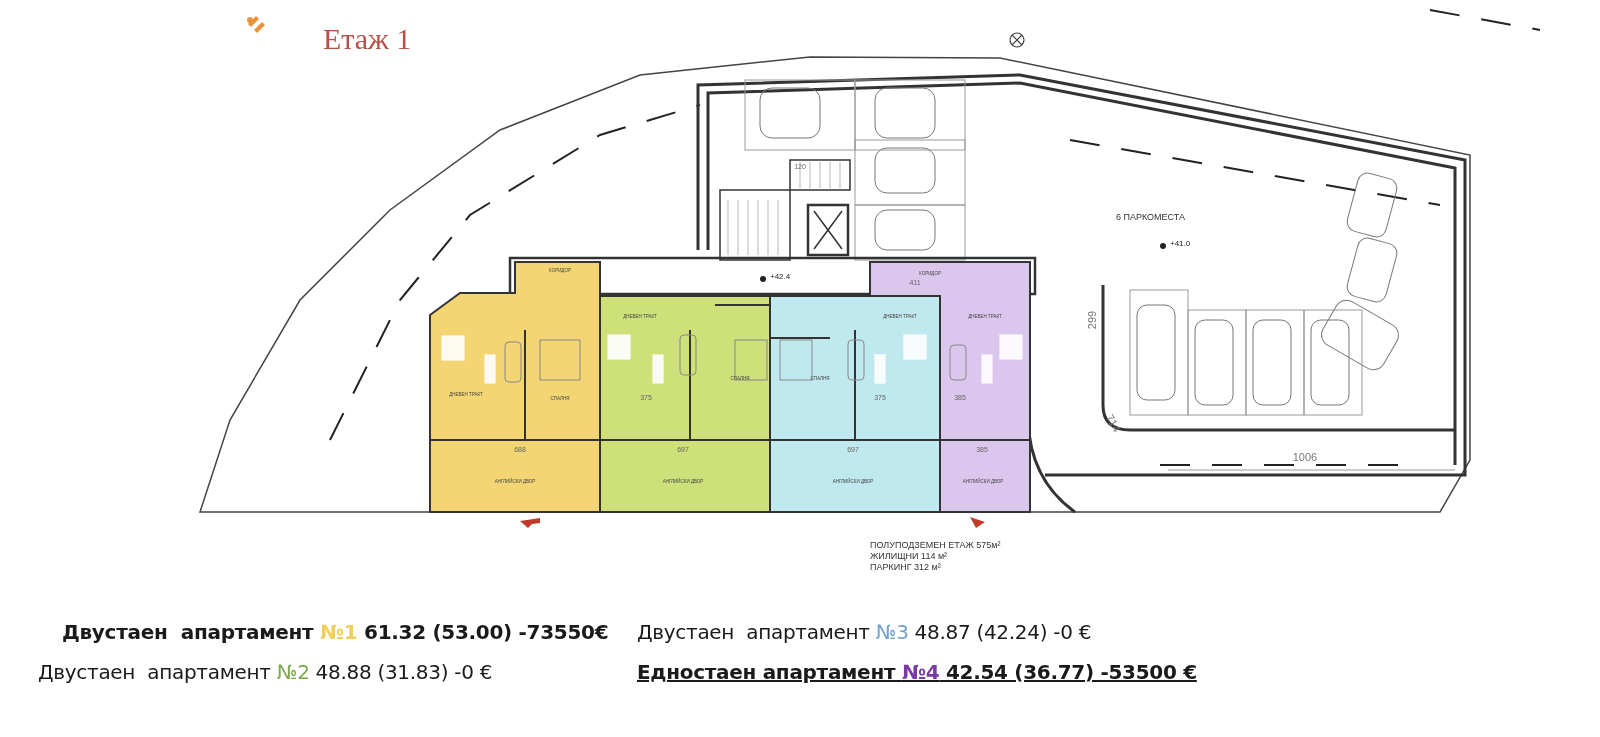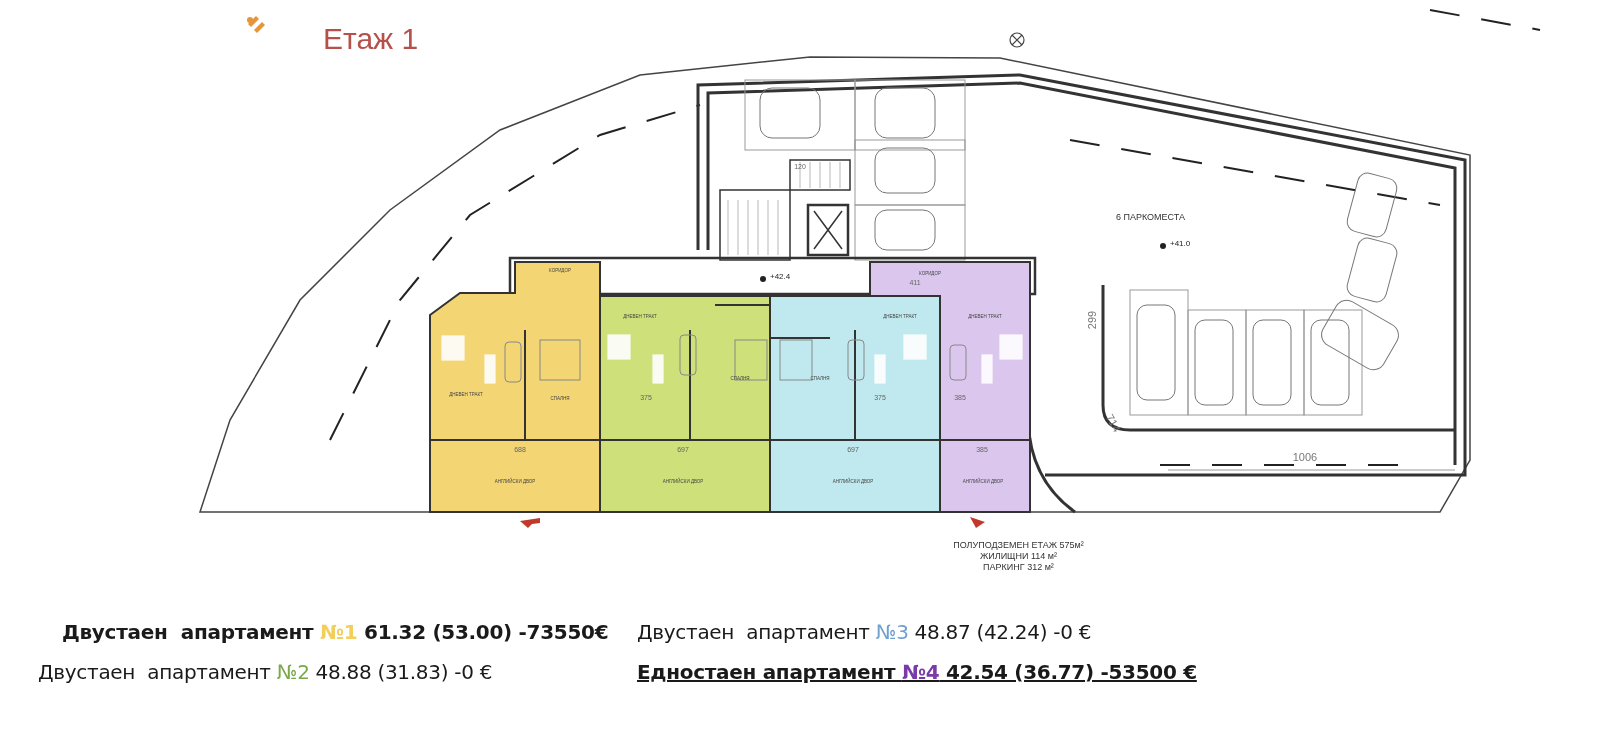--- a/index.html
+++ b/index.html
@@ -1,27 +1,27 @@
 <!DOCTYPE html>
 <html><head>
 <meta charset="utf-8">
 <style>
   html, body { margin:0; padding:0; background:#ffffff; }
   body { width:1600px; height:737px; position:relative; overflow:hidden; font-family:"Liberation Sans", sans-serif; }
   .logo { position:absolute; left:244px; top:12px; width:26px; height:26px; }
-  .title { position:absolute; left:323px; top:22px; font-family:Liberation Sans, sans-serif; font-size:30px; color:#b5514a; }
+  .title { position:absolute; left:323px; top:22px; font-family:Liberation Serif, serif; font-size:30px; color:#b5514a; }
   .plan { position:absolute; left:0; top:0; }
   .legend { position:absolute; font-family:"DejaVu Sans", sans-serif; font-size:20px; color:#1a1a1a; white-space:pre; letter-spacing:-0.3px; }
   .legend .num { }
   .legend.bold { font-weight:bold; }
   .l1 { left:34px; top:620px;margin-left:28px; }
   .l2 { left:38px; top:660px; }
   .l3 { left:637px; top:620px; }
   .l4 { left:637px; top:660px;text-decoration:underline; }
-  .summary { position:absolute; left:931px; top:540px; width:175px; text-align:center; font-size:9px; color:#333; line-height:11px; }
+  .summary { position:absolute; left:870px; top:540px; width:175px; text-align:left; font-size:9px; color:#333; line-height:11px; }
   .parking-label { position:absolute; left:1116px; top:212px; font-size:9px; color:#333; }
 </style>
 </head>
 <body>
 
 <svg class="logo" viewBox="0 0 26 26">
   <path d="M4 12 L12 4 L15 7 L7 15 Z" fill="#e8943a"></path>
   <path d="M10 18 L18 10 L21 13 L13 21 Z" fill="#e8943a"></path>
   <circle cx="6" cy="8" r="3" fill="#e8943a"></circle>
 </svg>

